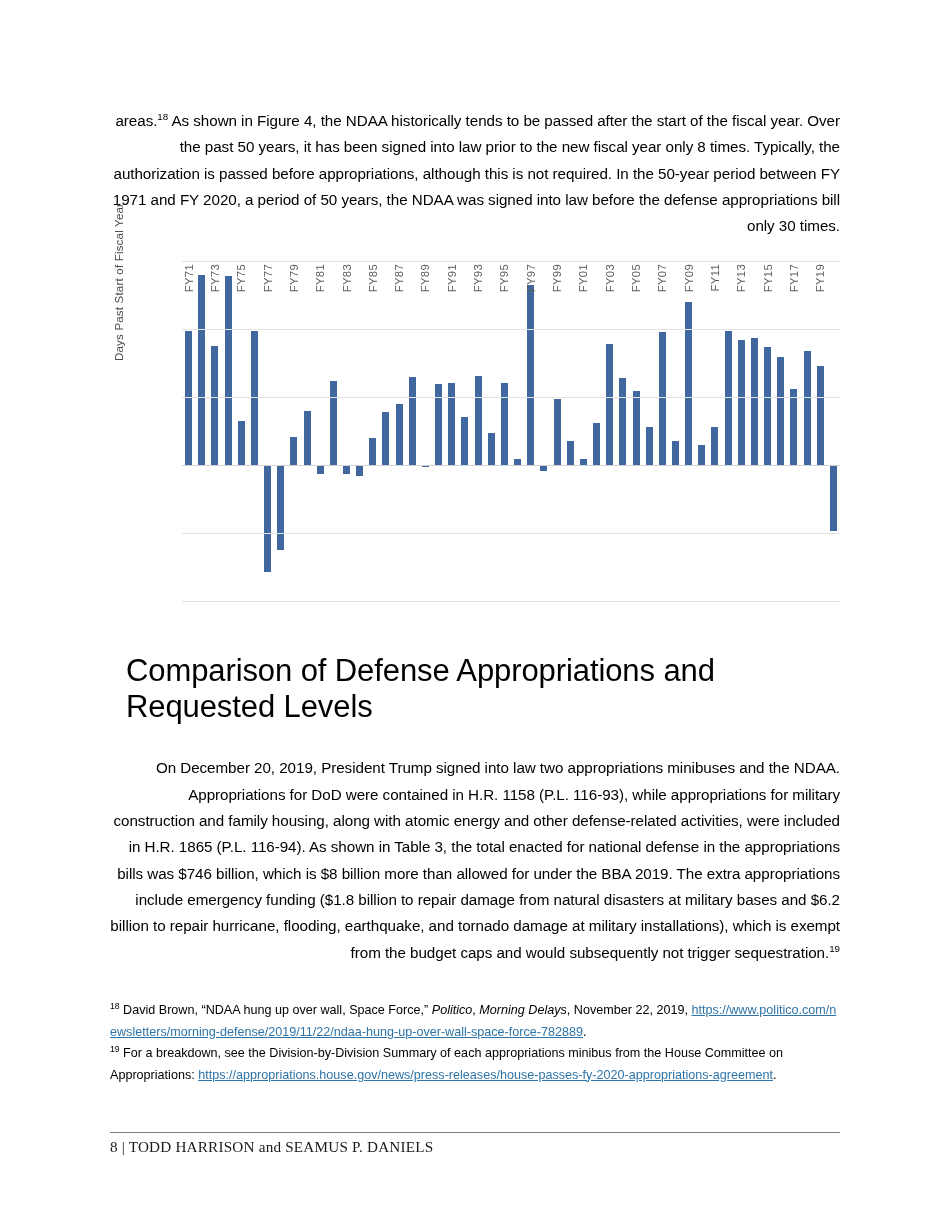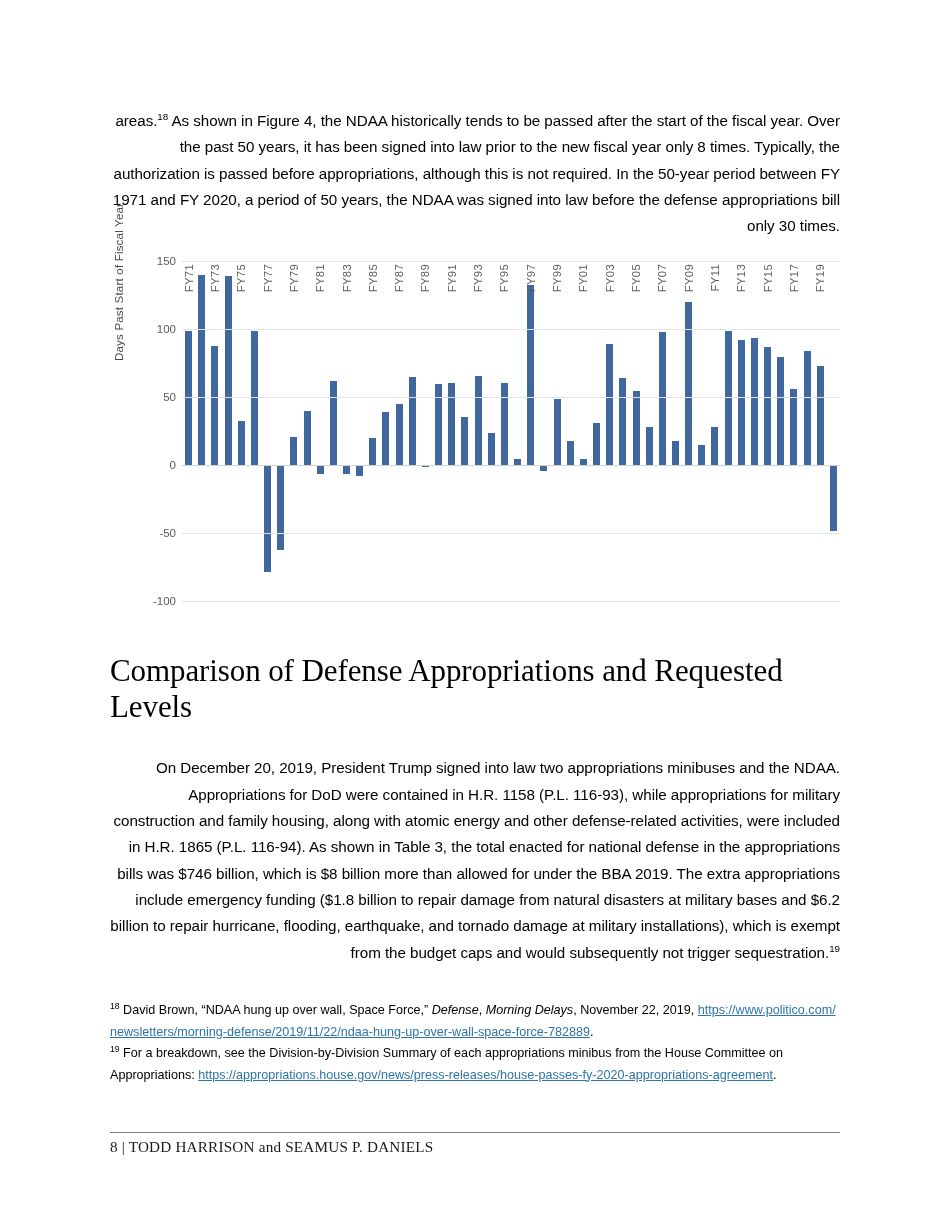--- a/index.html
+++ b/index.html
@@ -121,25 +121,25 @@
     font-size: 11.3px;
     color: #5d5d5d;
     writing-mode: vertical-rl;
     transform: rotate(180deg);
     transform-origin: center;
     letter-spacing: 0.3px;
     white-space: nowrap;
   }
   
   h1.section-heading {
-    font-family: Liberation Serif, serif;
+    font-family: Liberation Sans, sans-serif;
     font-weight: normal;
     font-size: 31px;
     color: #000000;
-    margin: 22px 0 0 0;
+    margin: 22px 0 0 16px;
     letter-spacing: -0.1px;
   }
   .para-block {
     margin-top: 30px;
   }
   
   .footnotes {
     position: absolute;
     left: 110px;
     top: 1000px;
@@ -185,28 +185,20 @@
 
 <div class="page">
 
   <div class="content">
 
     <p class="body-text">areas.<sup class="fn">18</sup> As shown in Figure 4, the NDAA historically tends to be passed after the start of the fiscal year. Over the past 50 years, it has been signed into law prior to the new fiscal year only 8 times. Typically, the authorization is passed before appropriations, although this is not required. In the 50-year period between FY 1971 and FY 2020, a period of 50 years, the NDAA was signed into law before the defense appropriations bill only 30 times.</p>
 
 
     <div class="chart-wrap">
       <div class="y-axis-title">Days Past Start of Fiscal Year</div>
-      <div class="ylabels">
-          <div class="ylabel" style="top: 0px;">150</div>
-          <div class="ylabel" style="top: 68px;">100</div>
-          <div class="ylabel" style="top: 136px;">50</div>
-          <div class="ylabel" style="top: 204px;">0</div>
-          <div class="ylabel" style="top: 272px;">-50</div>
-          <div class="ylabel" style="top: 340px;">-100</div>
-        </div>
       <div class="plot">
         <div class="bars">
             <div class="bar" style="background: rgb(65, 104, 158); left: 3.08px; width: 7px; top: 69.36px; height: 134.64px;"></div>
             <div class="bar" style="background: rgb(65, 104, 158); left: 16.24px; width: 7px; top: 13.6px; height: 190.4px;"></div>
             <div class="bar" style="background: rgb(65, 104, 158); left: 29.4px; width: 7px; top: 84.32px; height: 119.68px;"></div>
             <div class="bar" style="background: rgb(65, 104, 158); left: 42.56px; width: 7px; top: 14.96px; height: 189.04px;"></div>
             <div class="bar" style="background: rgb(65, 104, 158); left: 55.72px; width: 7px; top: 159.12px; height: 44.88px;"></div>
             <div class="bar" style="background: rgb(65, 104, 158); left: 68.88px; width: 7px; top: 69.36px; height: 134.64px;"></div>
             <div class="bar" style="background: rgb(65, 104, 158); left: 82.04px; width: 7px; top: 204px; height: 106.08px;"></div>
             <div class="bar" style="background: rgb(65, 104, 158); left: 95.2px; width: 7px; top: 204px; height: 84.32px;"></div>
@@ -291,20 +283,20 @@
 
     <h1 class="section-heading">Comparison of Defense Appropriations and Requested Levels</h1>
 
     <div class="para-block">
       <p class="body-text">On December 20, 2019, President Trump signed into law two appropriations minibuses and the NDAA. Appropriations for DoD were contained in H.R. 1158 (P.L. 116-93), while appropriations for military construction and family housing, along with atomic energy and other defense-related activities, were included in H.R. 1865 (P.L. 116-94). As shown in Table 3, the total enacted for national defense in the appropriations bills was $746 billion, which is $8 billion more than allowed for under the BBA 2019. The extra appropriations include emergency funding ($1.8 billion to repair damage from natural disasters at military bases and $6.2 billion to repair hurricane, flooding, earthquake, and tornado damage at military installations), which is exempt from the budget caps and would subsequently not trigger sequestration.<sup class="fn">19</sup></p>
     </div>
 
   </div>
 
   <div class="footnotes">
-      <p class="fn-entry"><span class="fn-num">18</span> David Brown, “NDAA hung up over wall, Space Force,” <em>Defense</em>, <em>Morning Delays</em>, November 22, 2019, <span class="link">https://www.politico.com/newsletters/morning-defense/2019/11/22/ndaa-hung-up-over-wall-space-force-782889</span>.</p>
+      <p class="fn-entry"><span class="fn-num">18</span> David Brown, “NDAA hung up over wall, Space Force,” <em>Politico</em>, <em>Morning Delays</em>, November 22, 2019, <span class="link">https://www.politico.com/newsletters/morning-defense/2019/11/22/ndaa-hung-up-over-wall-space-force-782889</span>.</p>
       <p class="fn-entry"><span class="fn-num">19</span> For a breakdown, see the Division-by-Division Summary of each appropriations minibus from the House Committee on Appropriations: <span class="link">https://appropriations.house.gov/news/press-releases/house-passes-fy-2020-appropriations-agreement</span>.</p>
     </div>
 
   <div class="footer-rule"></div>
   <div class="footer-text">8 | TODD HARRISON and SEAMUS P. DANIELS</div>
 
 </div>
 
 </body></html>

